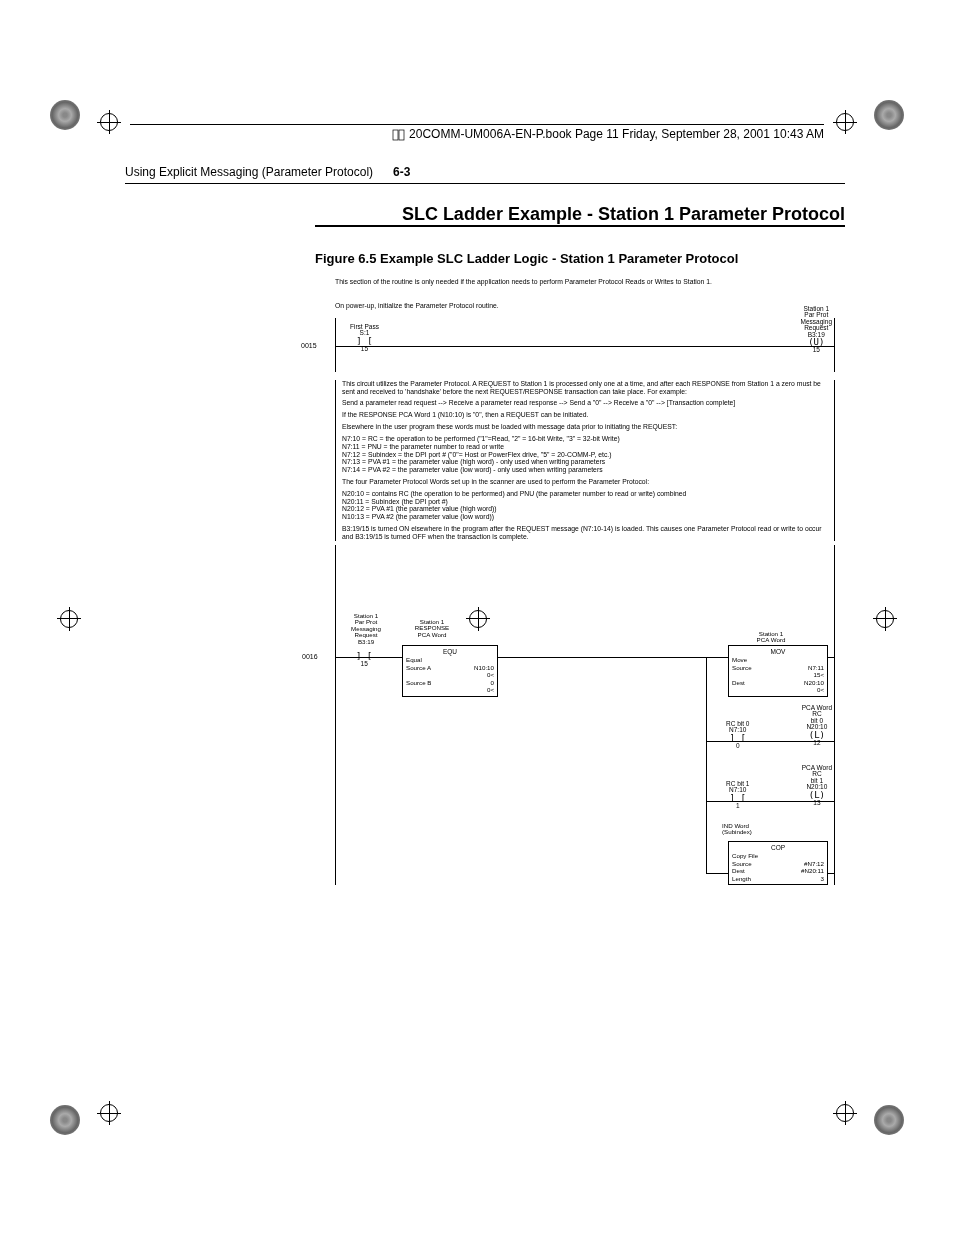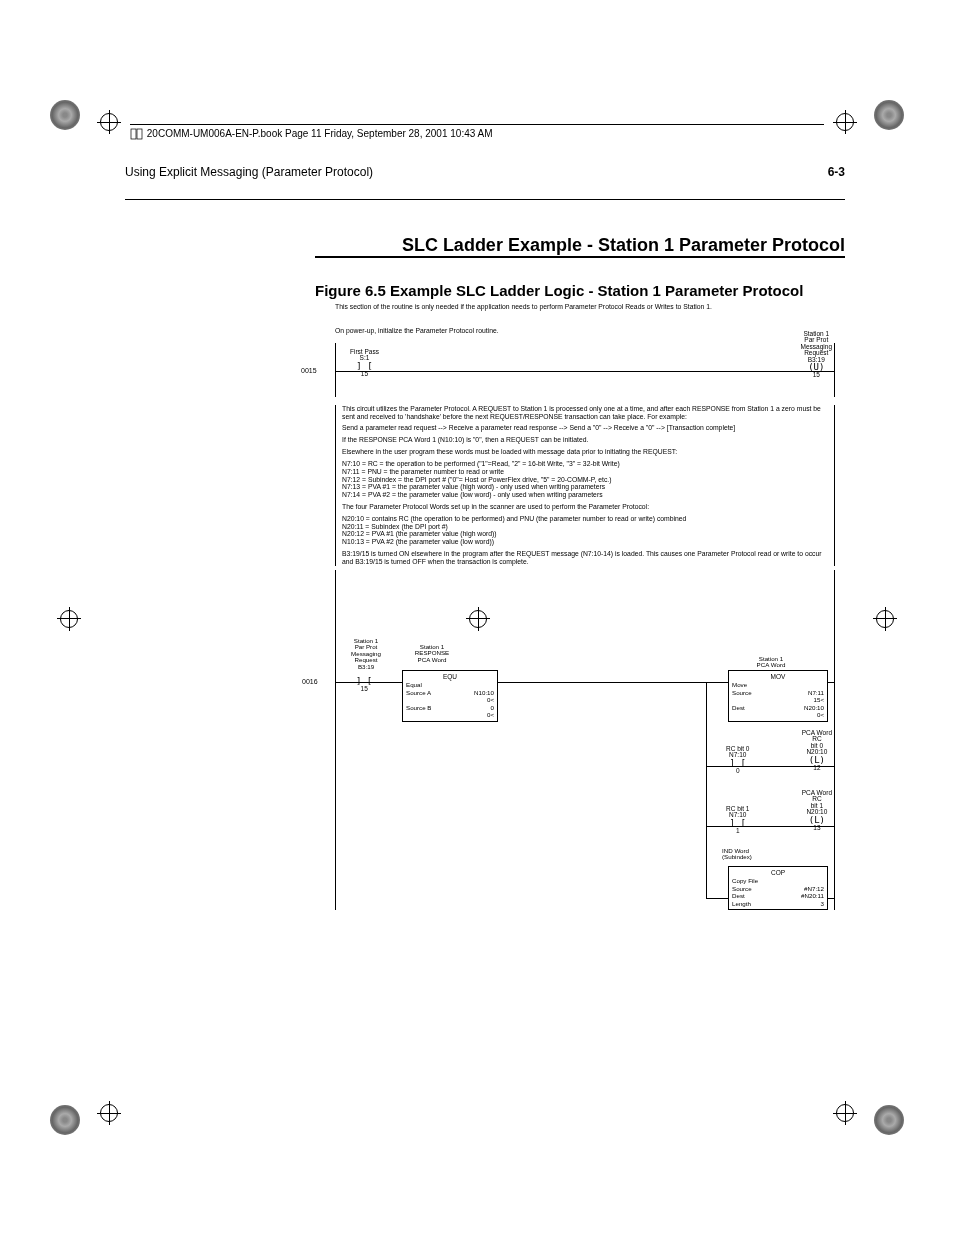--- a/index.html
+++ b/index.html
@@ -42,55 +42,56 @@
     width: 1px;
     height: 24px;
     background: #000;
   }
   .book-line {
     position: absolute;
     top: 124px;
     left: 130px;
     right: 130px;
     border-top: 1px solid #000;
-    font-size: 10px;
+    font-size: 12px;
     padding-top: 2px;
+    text-align: right;
   }
   .page {
     position: absolute;
     top: 165px;
     left: 125px;
     width: 720px;
   }
   .header-row {
     display: flex;
-    justify-content: space-between;
+    justify-content: flex-start;
     align-items: baseline;
     border-bottom: 1px solid #000;
-    padding-bottom: 20px;
-    margin-bottom: 35px;
+    padding-bottom: 4px;
+    margin-bottom: 20px;
     font-size: 12px;
   }
   .header-row .pg {
     font-weight: bold;
     margin-left: 20px;
   }
   .section-title {
     font-size: 18px;
     font-weight: bold;
     text-align: right;
     border-bottom: 2px solid #000;
     margin-left: 190px;
     margin-bottom: 24px;
   }
   .figure-caption {
-    font-size: 15px;
+    font-size: 13px;
     font-weight: bold;
     margin-left: 190px;
-    margin-bottom: 4px;
+    margin-bottom: 12px;
   }
   .ladder-wrap {
     margin-left: 210px;
     width: 500px;
     font-size: 6.8px;
     line-height: 1.15;
     position: relative;
   }
   .rung-num {
     position: absolute;

